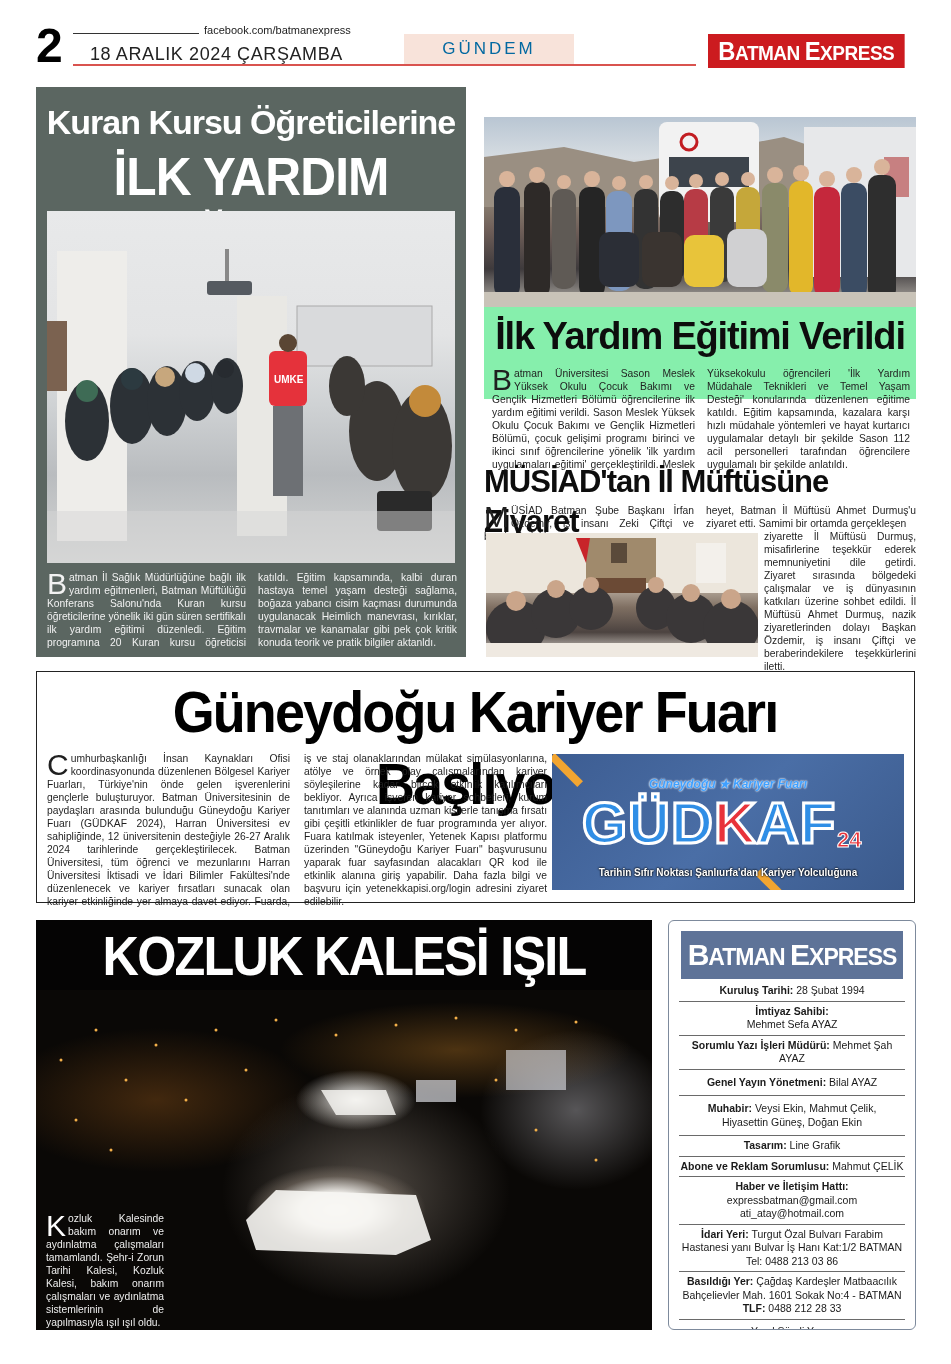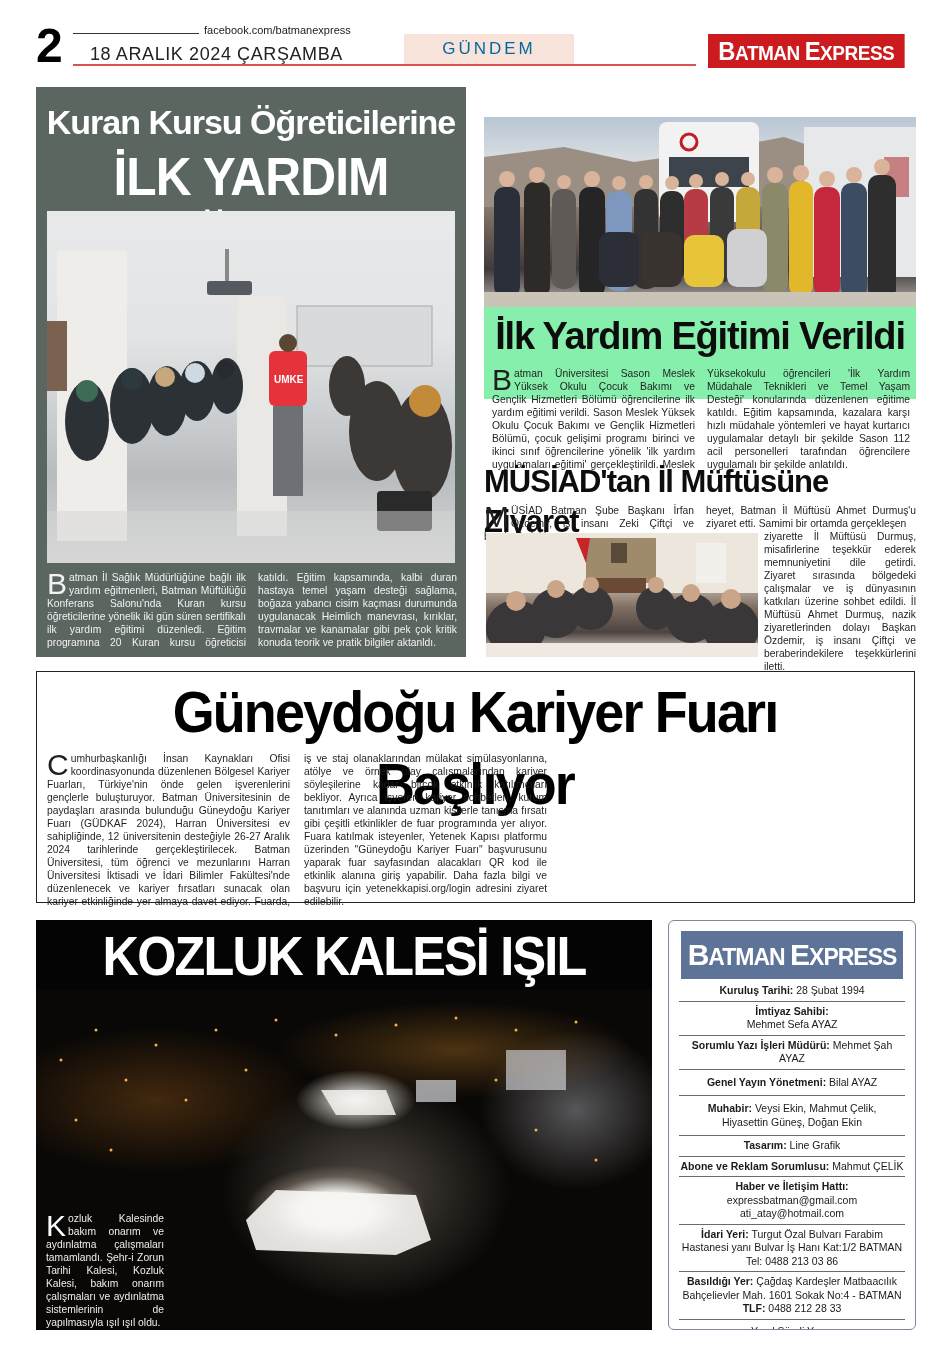--- a/index.html
+++ b/index.html
@@ -223,20 +223,28 @@
     <rect x="0" y="110" width="272" height="14" fill="#efe9e1"></rect>
   </svg>
 </div>
 <div class="musiad-side body-text">ziyarette İl Müftüsü Durmuş, misafirlerine teşekkür ederek memnuniyetini dile getirdi. Ziyaret sırasında bölgedeki çalışmalar ve iş dünyasının katkıları üzerine sohbet edildi. İl Müftüsü Ahmet Durmuş, nazik ziyaretlerinden dolayı Başkan Özdemir, iş insanı Çiftçi ve beraberindekilere teşekkürlerini iletti.</div>
 
 <div class="story-gk">
   <div class="gk-title">Güneydoğu Kariyer Fuarı Başlıyor</div>
   <div class="gk-body body-text">
     <span class="dropcap">C</span><span>umhurbaşkanlığı İnsan Kaynakları Ofisi koordinasyonunda düzenlenen Bölgesel Kariyer Fuarları, Türkiye'nin önde gelen işverenlerini gençlerle buluşturuyor. Batman Üniversitesinin de paydaşları arasında bulunduğu Güneydoğu Kariyer Fuarı (GÜDKAF 2024), Harran Üniversitesi ev sahipliğinde, 12 üniversitenin desteğiyle 26-27 Aralık 2024 tarihlerinde gerçekleştirilecek. Batman Üniversitesi, tüm öğrenci ve mezunlarını Harran Üniversitesi İktisadi ve İdari Bilimler Fakültesi'nde düzenlenecek ve kariyer fırsatları sunacak olan kariyer etkinliğinde yer almaya davet ediyor. Fuarda, iş ve staj olanaklarından mülakat simülasyonlarına, atölye ve örnek olay çalışmalarından kariyer söyleşilerine kadar birçok etkinlik katılımcıları bekliyor. Ayrıca işveren kariyer sohbetleri, kurum tanıtımları ve alanında uzman kişilerle tanışma fırsatı gibi çeşitli etkinlikler de fuar programında yer alıyor. Fuara katılmak isteyenler, Yetenek Kapısı platformu üzerinden "Güneydoğu Kariyer Fuarı" başvurusunu yaparak fuar sayfasından alacakları QR kod ile etkinlik alanına giriş yapabilir. Daha fazla bilgi ve başvuru için yetenekkapisi.org/login adresini ziyaret edilebilir.</span>
   </div>
+  <div class="gk-banner">
+    <div class="stripe" style="left:-6px;top:12px;"></div>
+    <div class="stripe" style="left:200px;top:128px;"></div>
+    <div class="sub1">Güneydoğu ★ Kariyer Fuarı</div>
+    <div class="logo"><span>GÜD</span><span class="k">K</span><span>AF</span></div>
+    <div class="yr">24</div>
+    <div class="slogan">Tarihin Sıfır Noktası Şanlıurfa'dan Kariyer Yolculuğuna</div>
+  </div>
 </div>
 
 <div class="story-kz">
   <div class="kz-title">KOZLUK KALESİ IŞIL IŞIL</div>
   <div class="kz-photo">
     <svg width="616" height="340" viewBox="0 0 616 340">
       <g fill="#f4b04a">
         <circle cx="60" cy="40" r="1.5"></circle>
           <circle cx="120" cy="55" r="1.5"></circle>
           <circle cx="180" cy="40" r="1.5"></circle>

